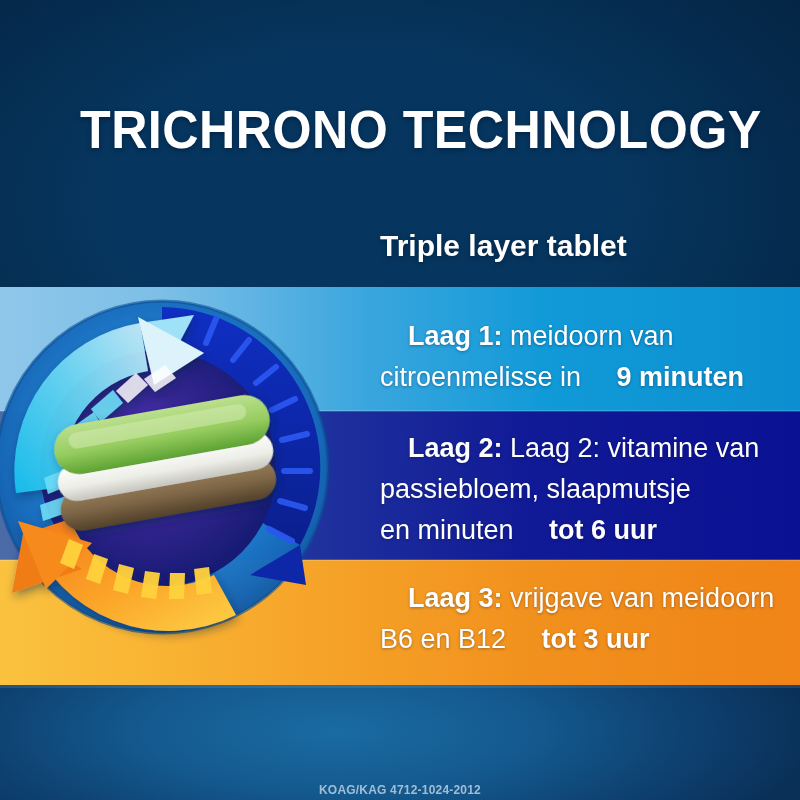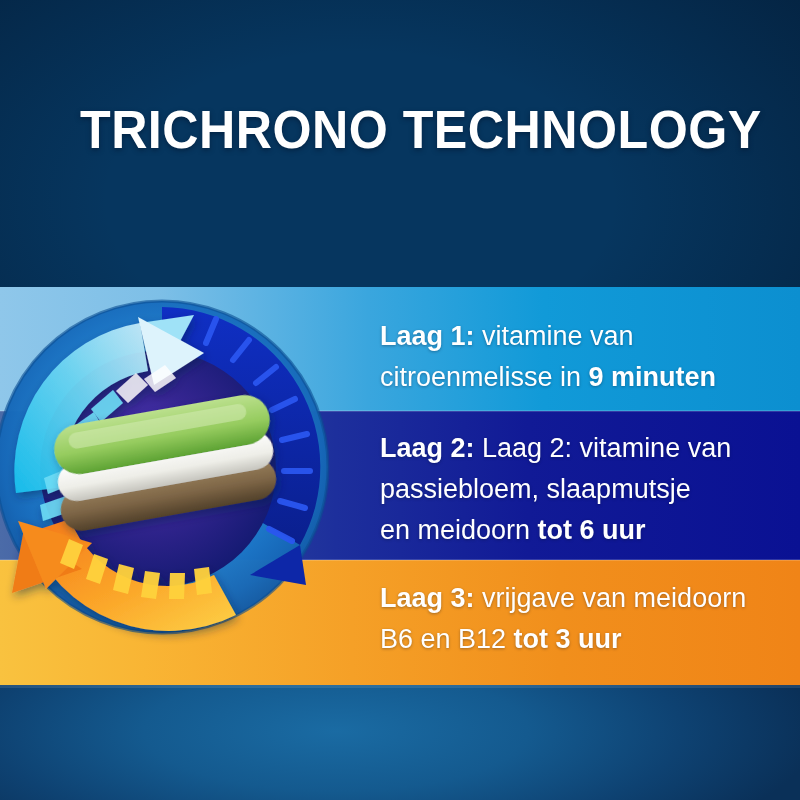--- a/index.html
+++ b/index.html
@@ -116,21 +116,21 @@
   .band-text {
     position: absolute;
     left: 380px;
     width: 430px;
     color: #ffffff;
     font-size: 27px;
     line-height: 41px;
     white-space: nowrap;
     text-shadow: 0 1px 3px rgba(0,15,40,0.35);
   }
-  .band-text b { font-weight: bold; }
+  .band-text b { font-weight: bold; margin-left: 28px; }
   .t1 { top: 316px; }
   .t2 { top: 428px; }
   .t3 { top: 578px; }
 
   
   .graphic {
     position: absolute;
     left: -12px;
     top: 293px;
     width: 348px;
@@ -166,20 +166,21 @@
 </style>
 </head>
 <body>
 
 <div id="poster">
 
   <div class="header"></div>
   <div class="header-vign"></div>
 
   <div class="title">TRICHRONO TECHNOLOGY</div>
+  <div class="subtitle">Triple layer tablet</div>
 
   <div class="leftpanel">
     <div class="lp-sky"></div>
     <div class="lp-mid"></div>
     <div class="lp-sun"></div>
   </div>
 
   <div class="band band-1"></div>
   <div class="band band-2"></div>
   <div class="band band-3"></div>
@@ -293,31 +294,32 @@
         </g>
         <g>
           <rect x="10" y="6" width="218" height="50" rx="25" fill="url(#tabGreen)"></rect>
           <rect x="26" y="14" width="180" height="16" rx="8" fill="#d4ebb2" opacity="0.55"></rect>
         </g>
       </g>
     </svg>
   </div>
 
   <div class="band-text t1">
-    <div><b>Laag 1:</b><span> vitamine van</span></div>
+    <div><b>Laag 1:</b><span> meidoorn van</span></div>
     <div><span>citroenmelisse in </span><b>9 minuten</b></div>
   </div>
 
   <div class="band-text t2">
     <div><b>Laag 2:</b><span> Laag 2: vitamine van</span></div>
     <div><span>passiebloem, slaapmutsje</span></div>
-    <div><span>en meidoorn </span><b>tot 6 uur</b></div>
+    <div><span>en minuten </span><b>tot 6 uur</b></div>
   </div>
 
   <div class="band-text t3">
     <div><b>Laag 3:</b><span> vrijgave van meidoorn</span></div>
     <div><span>B6 en B12 </span><b>tot 3 uur</b></div>
   </div>
 
   <div class="footer"></div>
   <div class="footer-top-line"></div>
+  <div class="footer-code">KOAG/KAG 4712-1024-2012</div>
 
 </div>
 
 </body></html>

